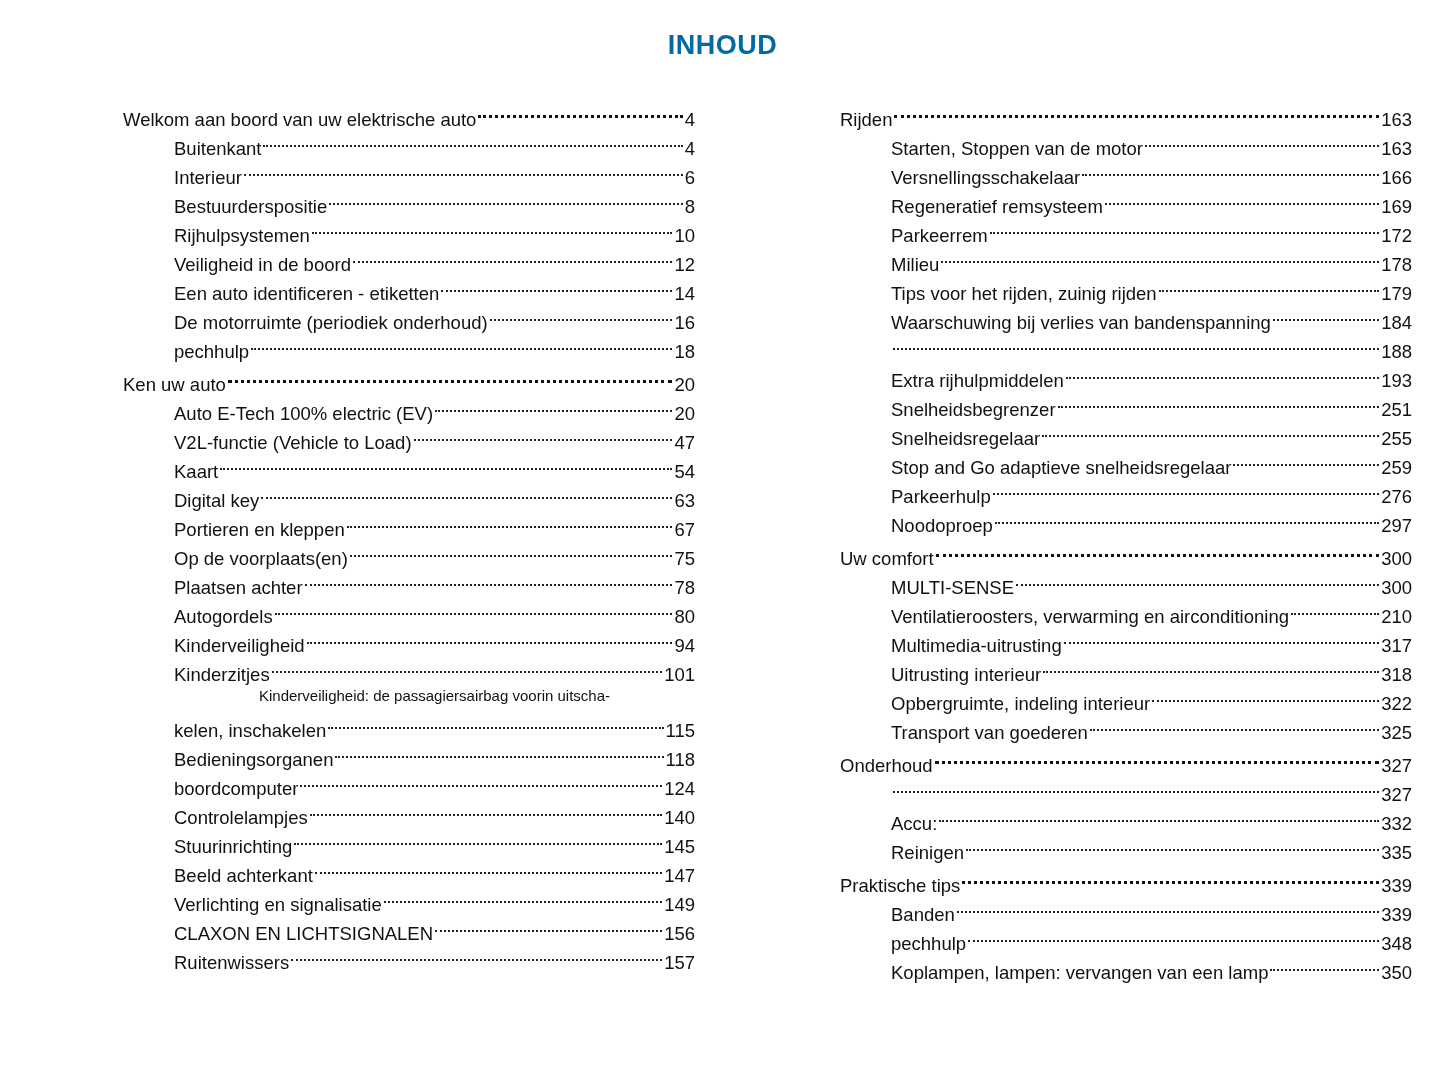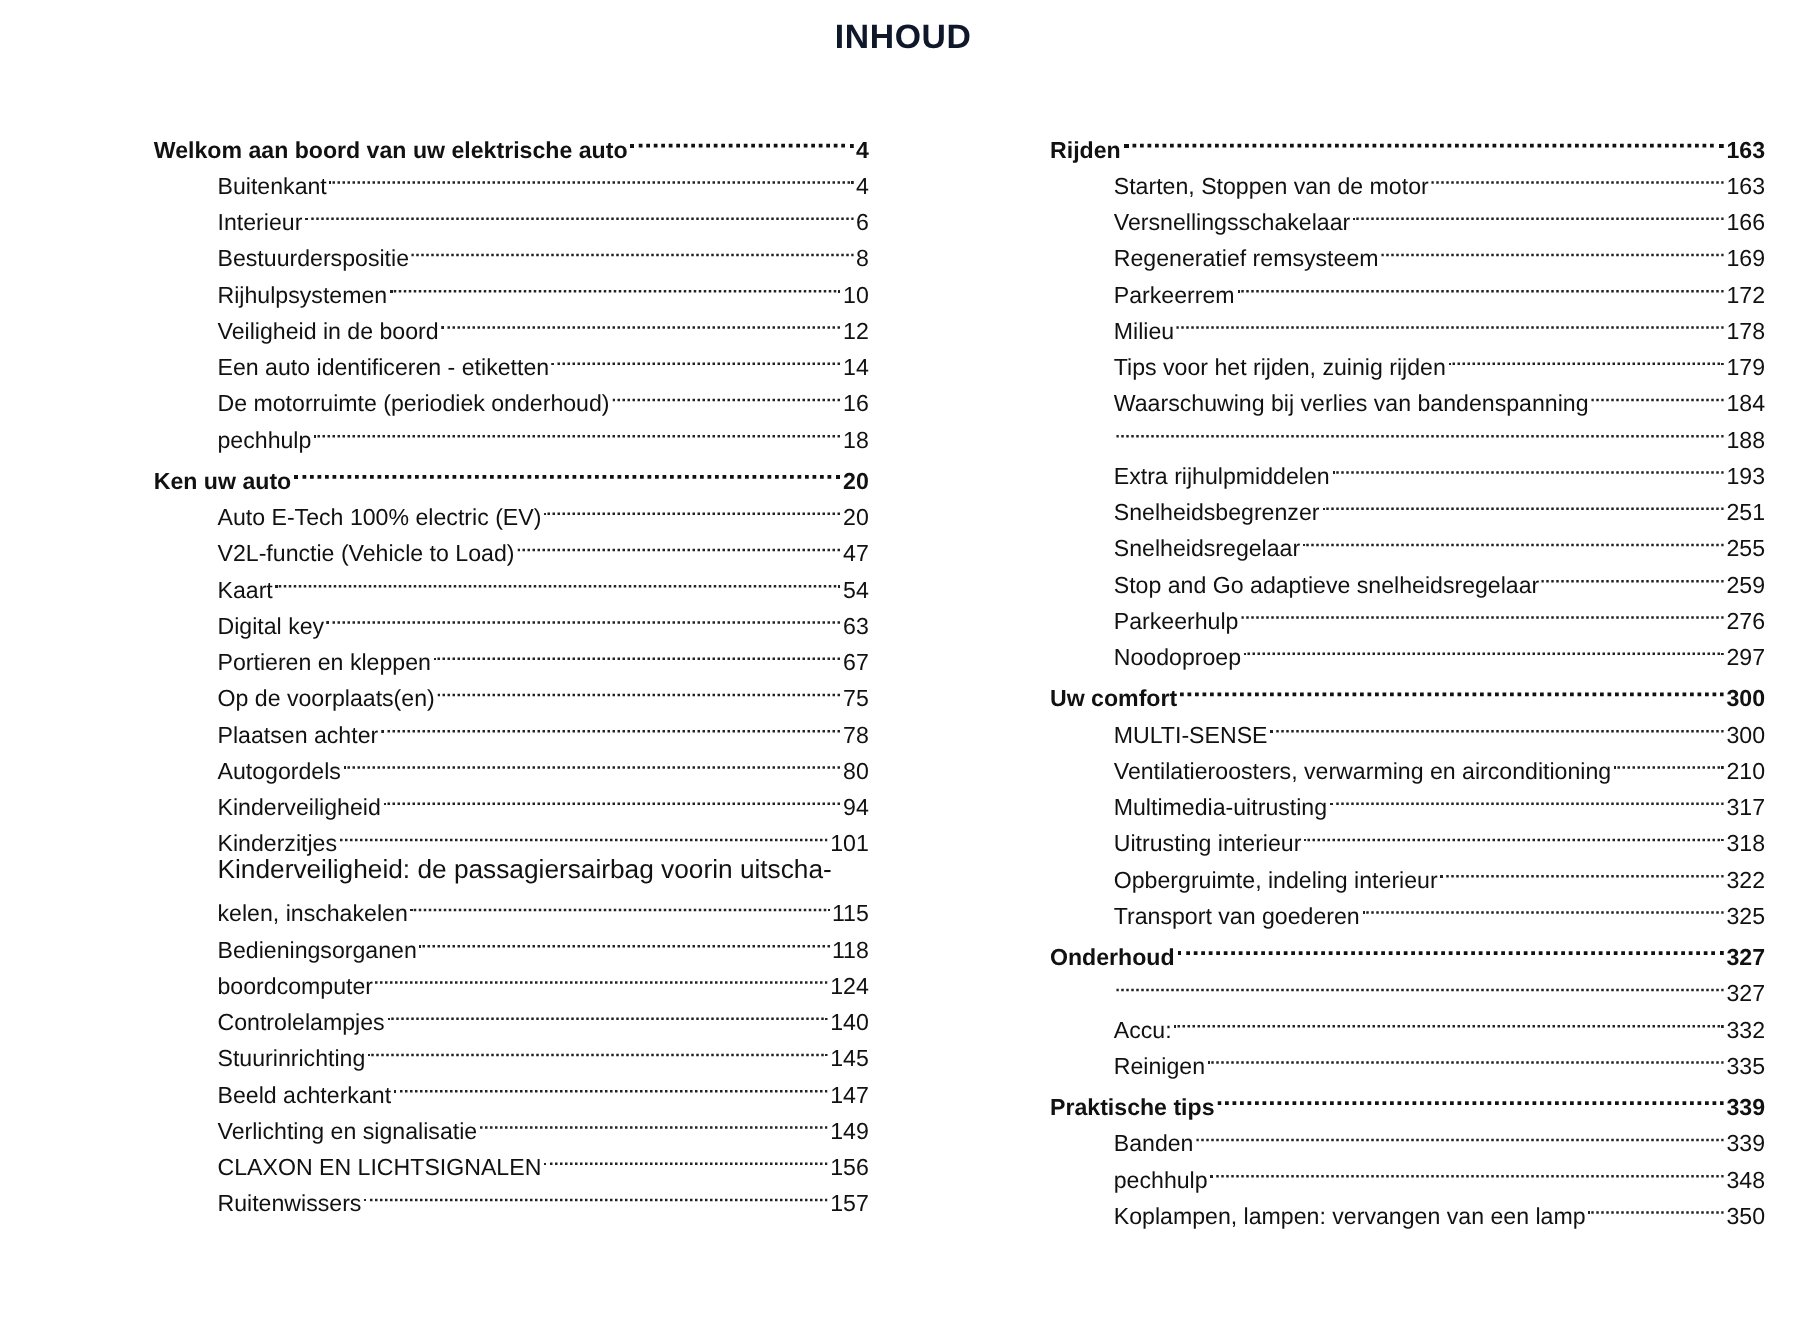--- a/index.html
+++ b/index.html
@@ -10,49 +10,49 @@
     body {
       width: 1445px;
       height: 1070px;
       position: relative;
       font-family: "Liberation Sans", "DejaVu Sans", sans-serif;
       color: #111111;
       overflow: hidden;
     }
     .page-title {
       position: absolute;
-      top: 14px;
+      top: 30px;
       left: 0;
       width: 1445px;
       text-align: center;
       font-size: 27px;
       font-weight: bold;
       letter-spacing: 0.5px;
-      color: #0f172a;
+      color: #0369a1;
     }
     .toc-column {
       position: absolute;
       top: 97px;
       width: 572px;
     }
     .toc-column.left { left: 123px; }
     .toc-column.right { left: 840px; }
 
     .toc-row {
       display: flex;
       align-items: baseline;
       height: 29px;
       line-height: 29px;
       font-size: 18.5px;
       white-space: nowrap;
       cursor: pointer;
     }
     .toc-row.sub { padding-left: 51px; }
     .toc-row.heading {
-      font-weight: bold;
+      font-weight: normal;
       margin-top: 4px;
       height: 29px;
       justify-content: space-between;
     }
     .toc-row.heading.first { margin-top: 0; }
     .toc-row .label {
       flex: 0 0 auto;
     }
     .toc-row .dots {
       flex: 1 1 auto;
@@ -76,22 +76,23 @@
       text-align: right;
     }
     
     .toc-entry-wrap {
       padding-left: 51px;
       cursor: pointer;
     }
     .toc-entry-wrap .line1 {
       height: 27px;
       line-height: 29px;
-      font-size: 21px;
+      font-size: 15px;
       white-space: nowrap;
+      text-align: center;
     }
     .toc-entry-wrap .toc-row.cont {
       padding-left: 0;
     }
   </style>
 </head>
 <body>
 
 <div class="page-title">INHOUD</div>
 

